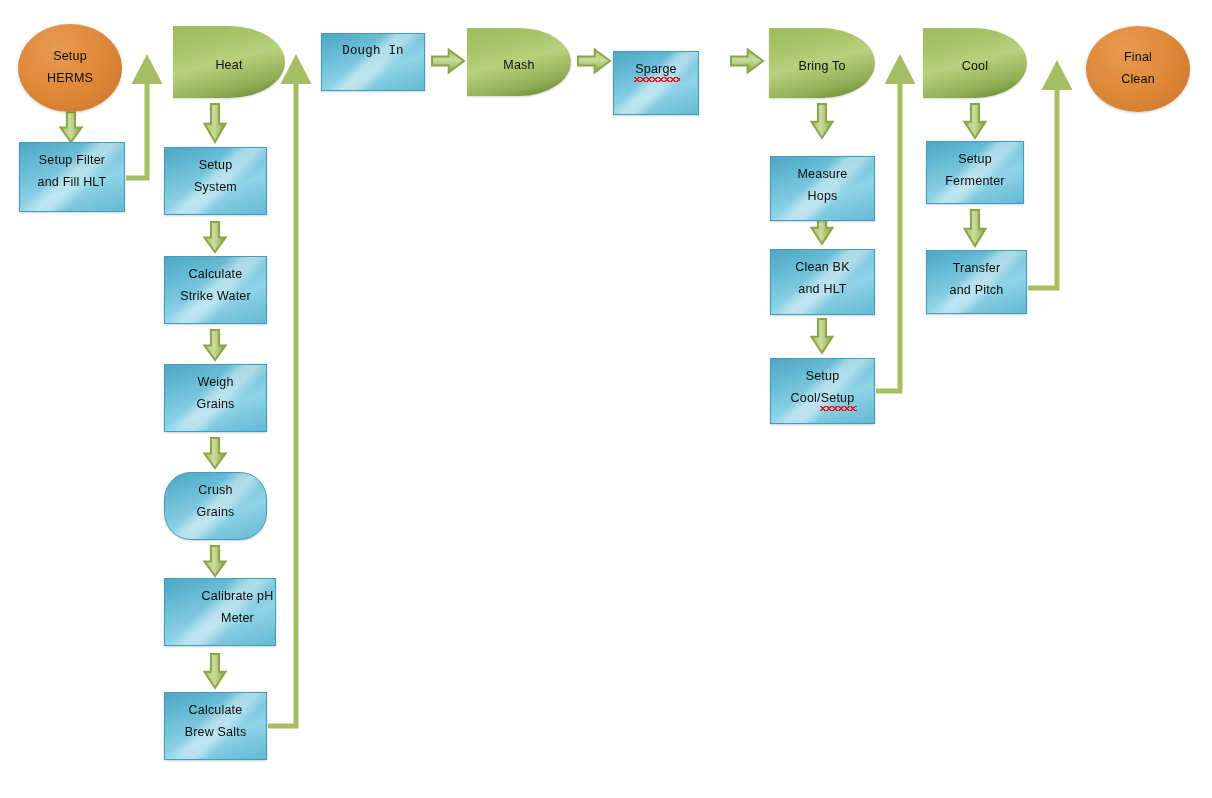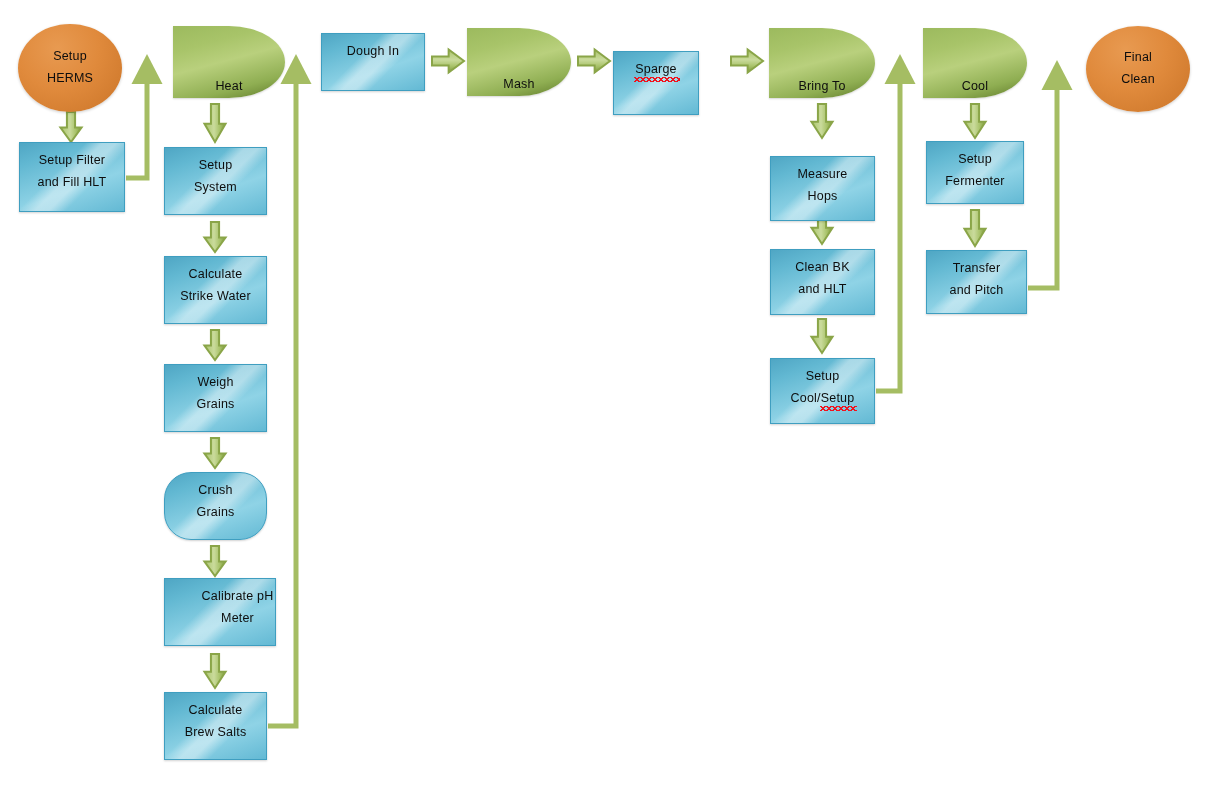--- a/index.html
+++ b/index.html
@@ -53,21 +53,21 @@
   }
   
   .shape-process { justify-content: flex-start; padding-top: 7px; }
 
   
   .shape-delay {
     border-radius: 0 50% 50% 0 / 0 50% 50% 0;
     background:
       linear-gradient(165deg, #9cba5e 0%, #a8c469 26%, #b9d07d 48%, #8fae52 78%, #5f7a2a 100%);
     box-shadow: 0 1px 2px rgba(0,0,0,0.16);
-    justify-content: flex-end;
+    justify-content: center;
     padding-top: 7px;
   }
 
   
   .shape-terminator {
     border-radius: 50%;
     background:
       radial-gradient(ellipse at 38% 28%, #e89a51 0%, #e08a3c 45%, #d27c2f 80%, #c26f26 100%);
     box-shadow: 0 1px 3px rgba(0,0,0,0.2);
     justify-content: center;
@@ -368,21 +368,21 @@
         <span class="line">Grains</span>
       </div>
       <div class="node shape-process" style="left: 164px; top: 578px; width: 112px; height: 68px; padding-left: 35px;">
         <span class="line">Calibrate pH</span>
         <span class="line">Meter</span>
       </div>
       <div class="node shape-process" style="left: 164px; top: 692px; width: 103px; height: 68px;">
         <span class="line">Calculate</span>
         <span class="line">Brew Salts</span>
       </div>
-      <div class="node shape-process" style="left: 321px; top: 33px; width: 104px; height: 58px;">
+      <div class="node shape-process" style="left: 321px; top: 33px; width: 104px; height: 58px; font-family: Liberation Mono, monospace;">
         <span class="line">Dough In</span>
       </div>
       <div class="node shape-delay" style="left: 467px; top: 28px; width: 104px; height: 68px;">
         <span class="line">Mash</span>
       </div>
       <div class="node shape-process" style="left: 613px; top: 29px; width: 86px; height: 64px; margin-top: 22px;">
         <span class="line"><span class="misspelled">Sparge</span></span>
       </div>
       <div class="node shape-delay" style="left: 769px; top: 28px; width: 106px; height: 70px;">
         <span class="line">Bring To</span>

